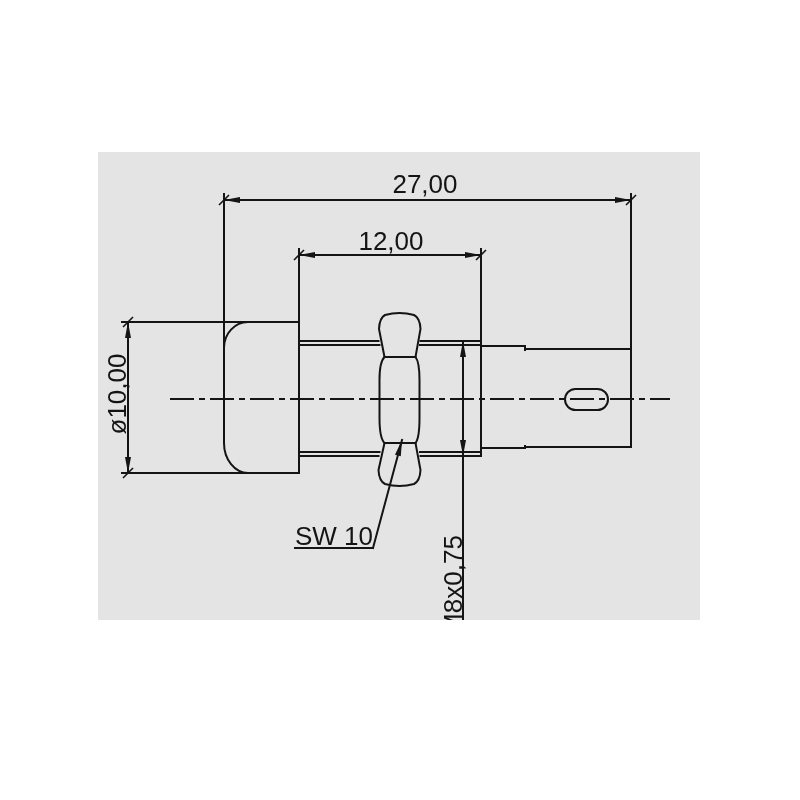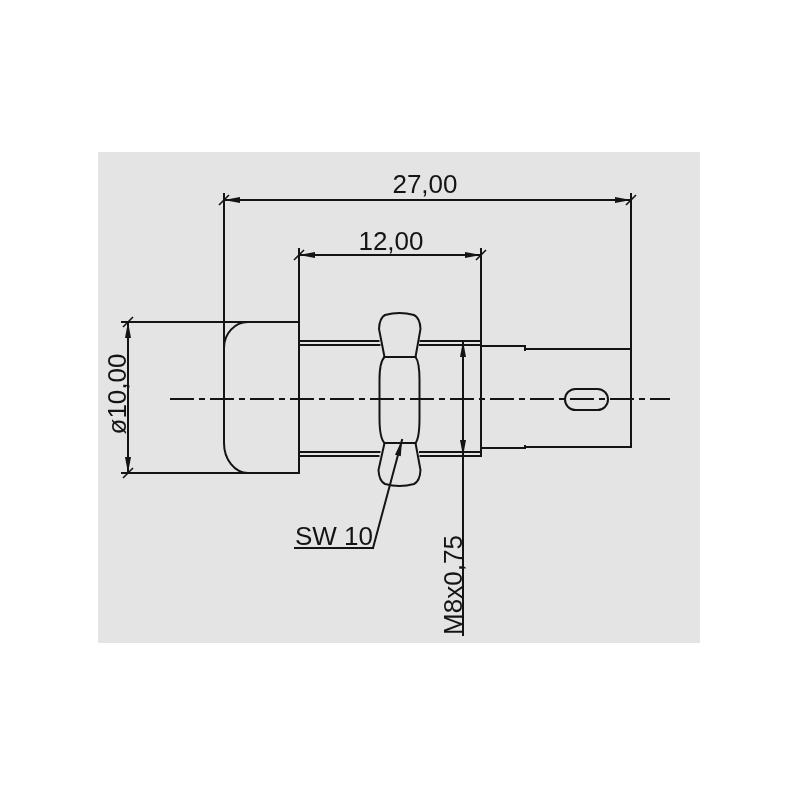--- a/index.html
+++ b/index.html
@@ -6,21 +6,21 @@
     margin: 0;
     padding: 0;
     width: 800px;
     height: 800px;
     background: #ffffff;
     font-family: "Liberation Sans", sans-serif;
   }
   .stage {
     position: relative;
     width: 800px;
-    height: 800px;
+    height: 620px;
     overflow: hidden;
   }
   svg { display: block; }
   text {
     font-family: "Liberation Sans", sans-serif;
     font-size: 26px;
     fill: #141414;
   }
 </style>
 </head>

